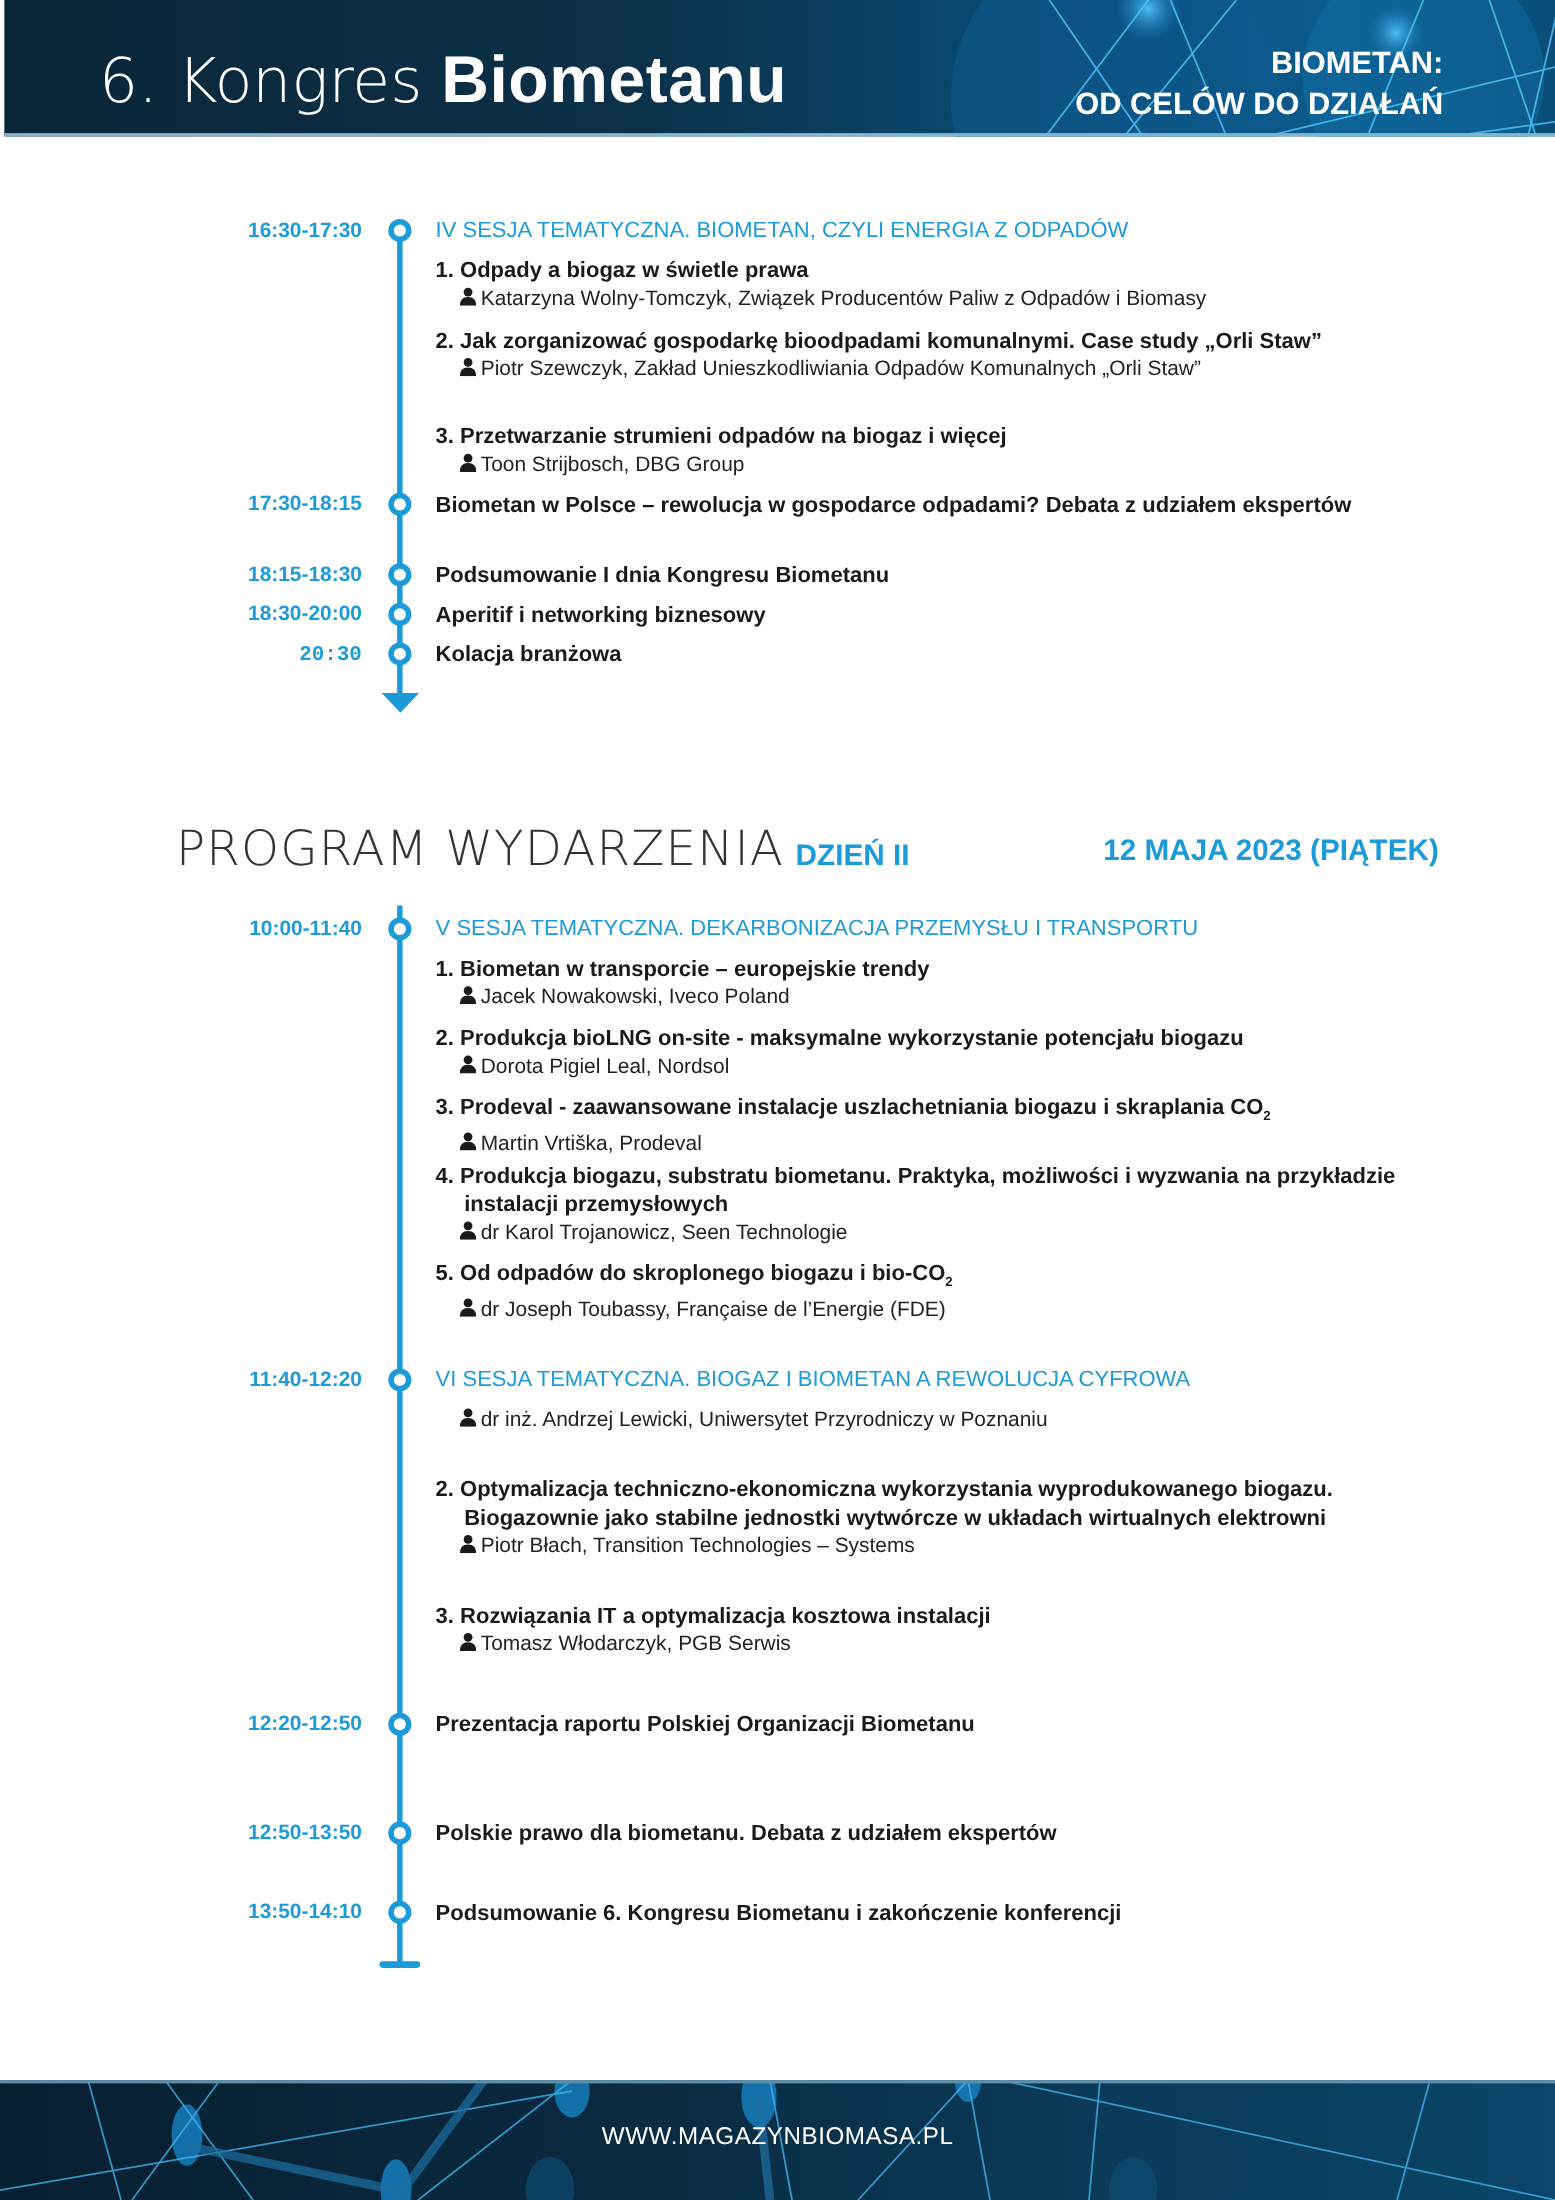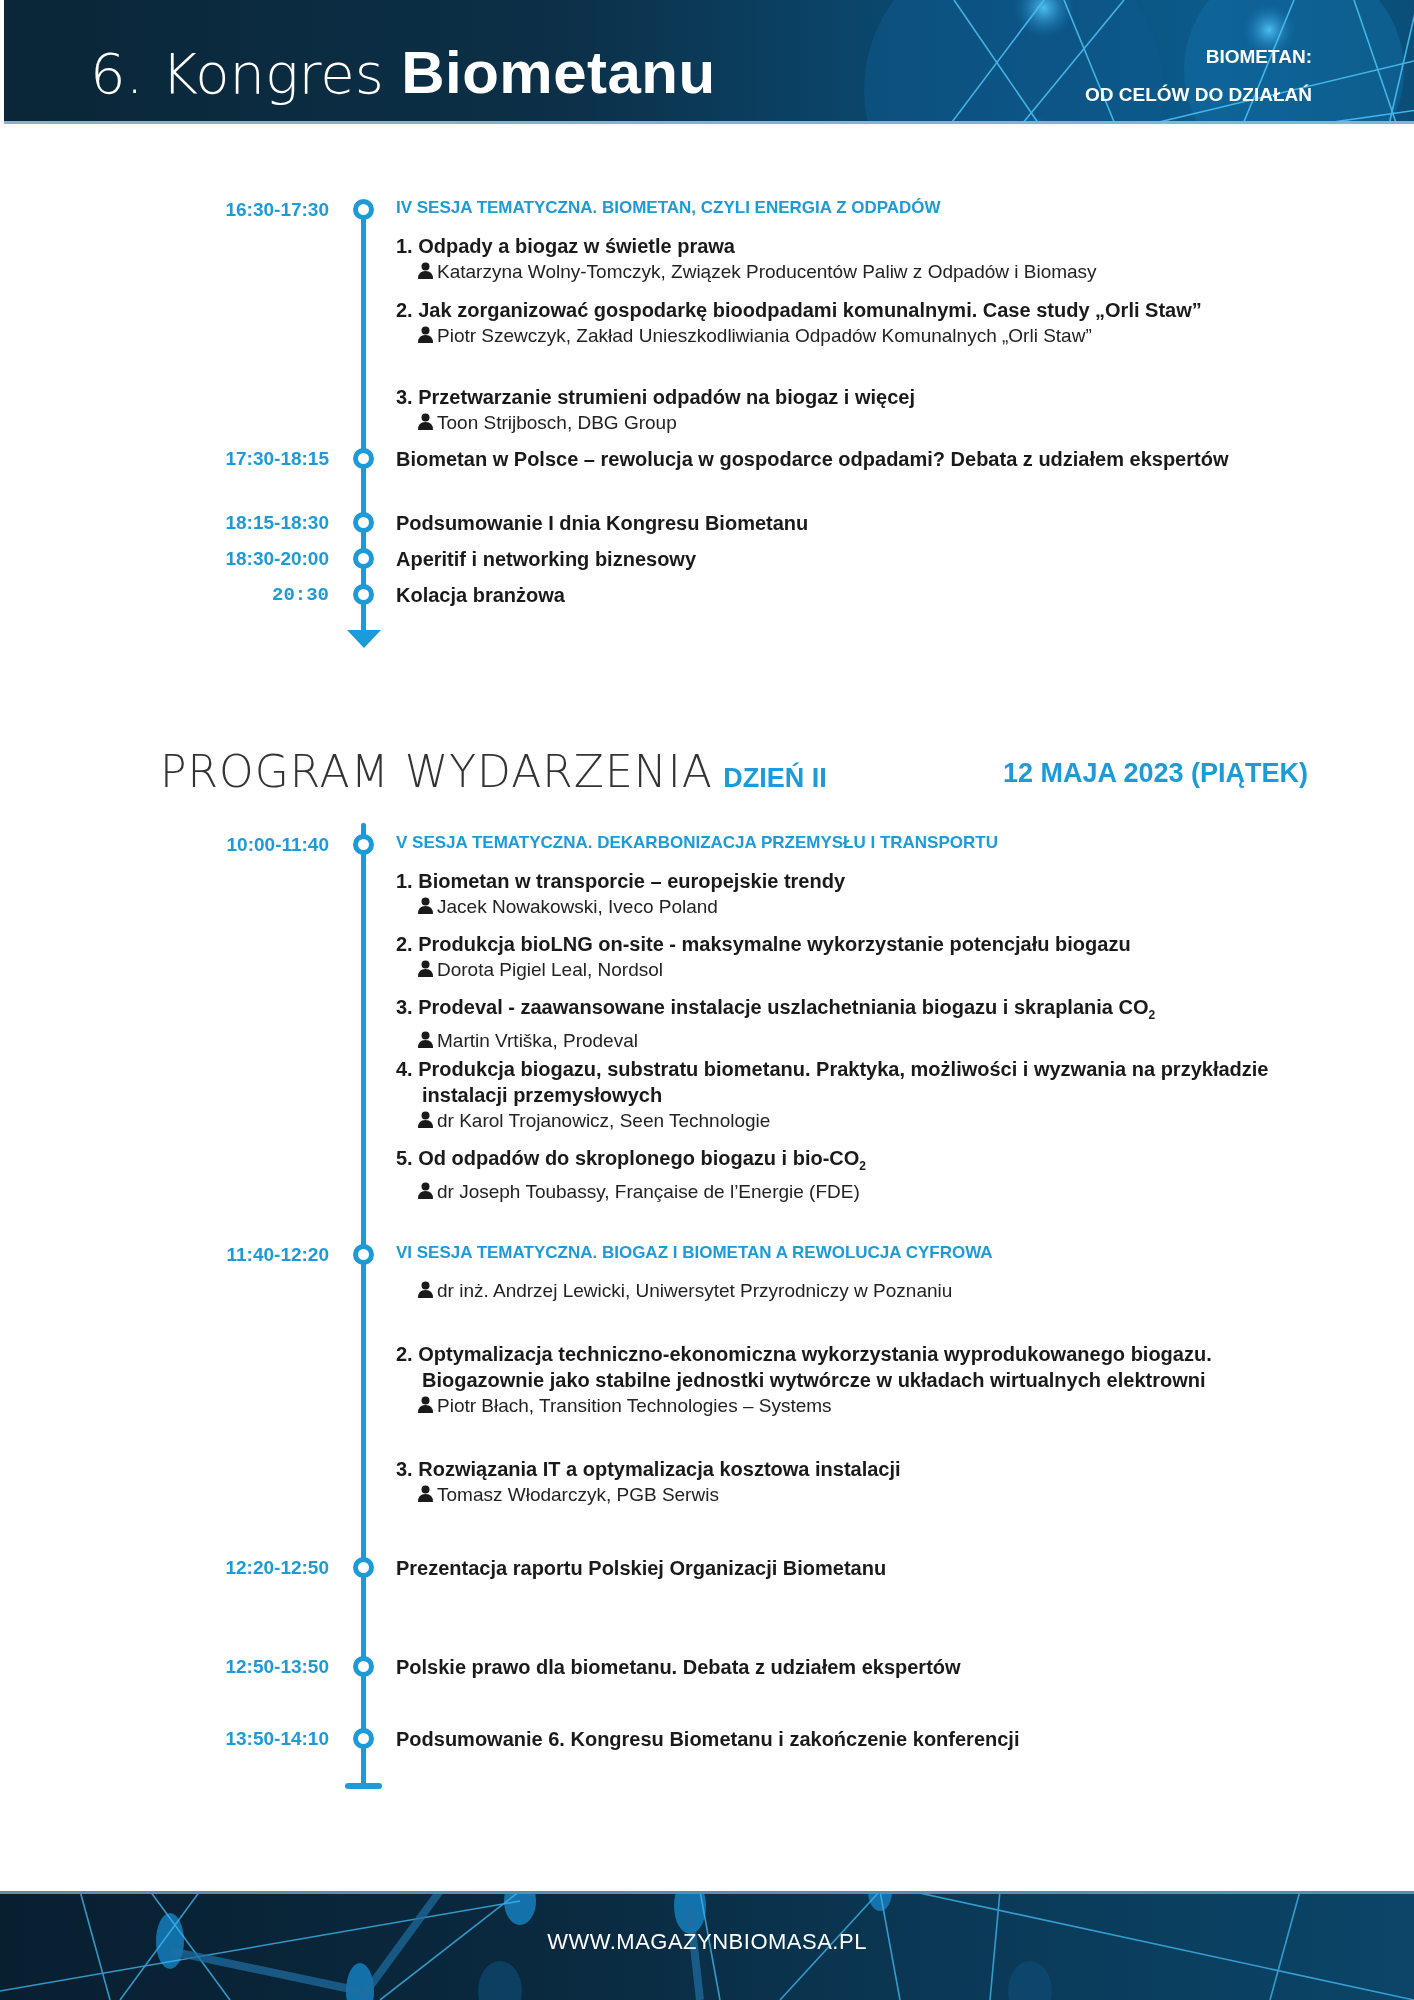--- a/index.html
+++ b/index.html
@@ -13,21 +13,21 @@
     overflow: hidden;
   }
   .banner .bottom-line { position: absolute; left: 0; bottom: 0; width: 100%; height: 3px; background: #7fb5cf; }
   .banner svg.deco { position: absolute; left: 0; top: 0; }
   .banner .title {
     position: absolute; left: 86px; top: 38px; font-size: 60px; color: #ffffff; white-space: nowrap; letter-spacing: 0.5px;
   }
   .banner .title .light { font-weight: 300; font-family: "DejaVu Sans", sans-serif; font-size: 56px; letter-spacing: 0px; }
   .banner .title .bold { font-weight: 700; }
   .banner .tagline {
-    position: absolute; right: 106px; top: 38px; text-align: right; color: #ffffff; font-weight: 700; font-size: 19px; line-height: 38px;
+    position: absolute; right: 106px; top: 38px; text-align: right; color: #ffffff; font-weight: 700; font-size: 28px; line-height: 38px;
   }
 
   
   .footer {
     position: absolute; left: 0; top: 1891px; width: 1414px; height: 109px;
     background: linear-gradient(90deg, #081f30 0%, #0a2a40 40%, #0a3a58 70%, #0b4568 100%);
     overflow: hidden;
   }
   .footer .top-line { position: absolute; left: 0; top: 0; width: 100%; height: 3px; background: #5f8fa8; }
   .footer svg.deco { position: absolute; left: 0; top: 0; }
@@ -43,21 +43,21 @@
   }
   .arrow-head {
     position: absolute; left: 347px; width: 0; height: 0;
     border-left: 17px solid transparent; border-right: 17px solid transparent; border-top: 18px solid #1d9ad8;
   }
   .end-cap { position: absolute; left: 345px; width: 37px; height: 6px; background: #1d9ad8; border-radius: 3px; }
 
   .time {
     position: absolute; right: 1085px; font-size: 19px; font-weight: 700; color: #1d9ad8; white-space: nowrap; text-align: right;
   }
-  .session-title { position: absolute; left: 396px; font-size: 17px; font-weight: 700; color: #1d9ad8; white-space: nowrap; }
+  .session-title { position: absolute; left: 396px; font-size: 20px; font-weight: 400; color: #1d9ad8; white-space: nowrap; }
   .event-title { position: absolute; left: 396px; font-size: 20px; font-weight: 700; color: #1a1a1a; width: 900px; line-height: 26px; }
   .talk { position: absolute; left: 396px; width: 920px; }
   .talk .t { font-size: 20px; font-weight: 700; color: #1a1a1a; line-height: 26px; padding-left: 26px; text-indent: -26px; }
   .talk .s { font-size: 19px; color: #222; line-height: 26px; padding-left: 22px; white-space: nowrap; }
   .talk .s .person-icon { display: inline-block; width: 15px; height: 17px; vertical-align: -1px; margin-right: 4px; }
   .sub { font-size: 12px; vertical-align: -5px; }
 
   
   .day-heading { position: absolute; left: 160px; top: 746px; white-space: nowrap; }
   .day-heading .prog { font-family: "DejaVu Sans", sans-serif; font-weight: 200; font-size: 44px; color: #333; letter-spacing: 1px; }

